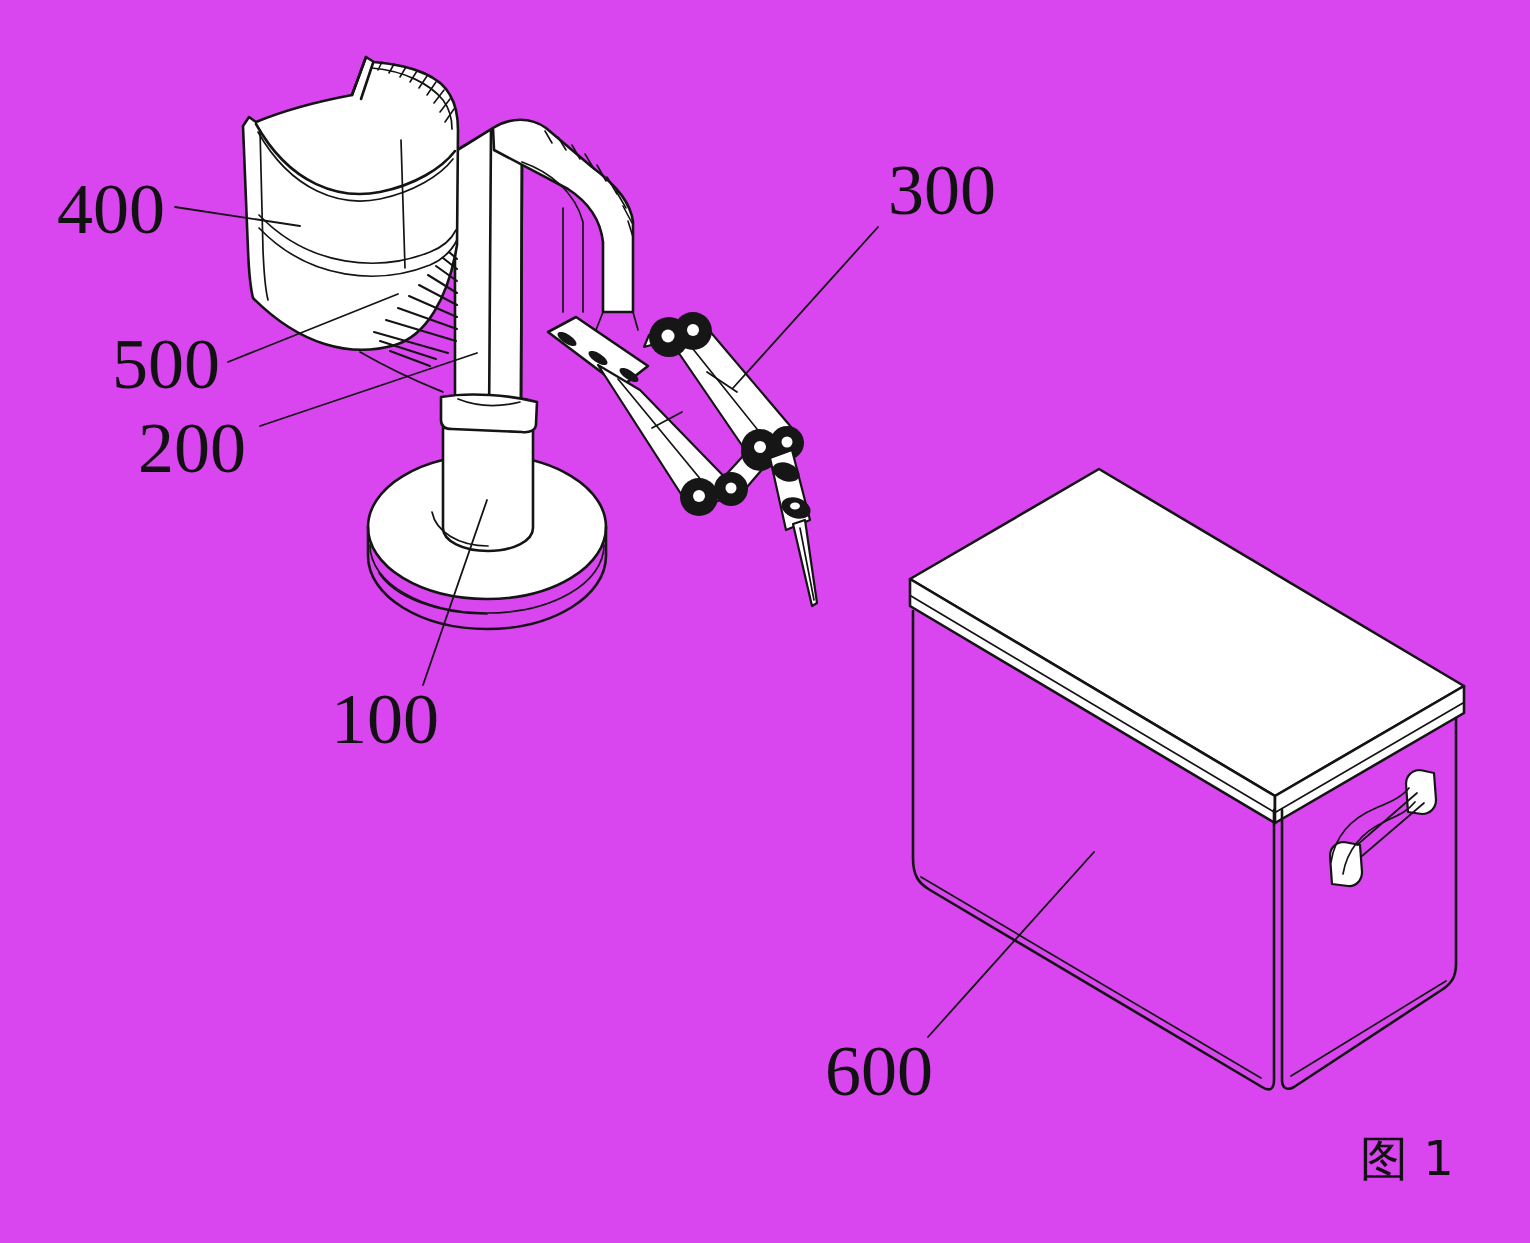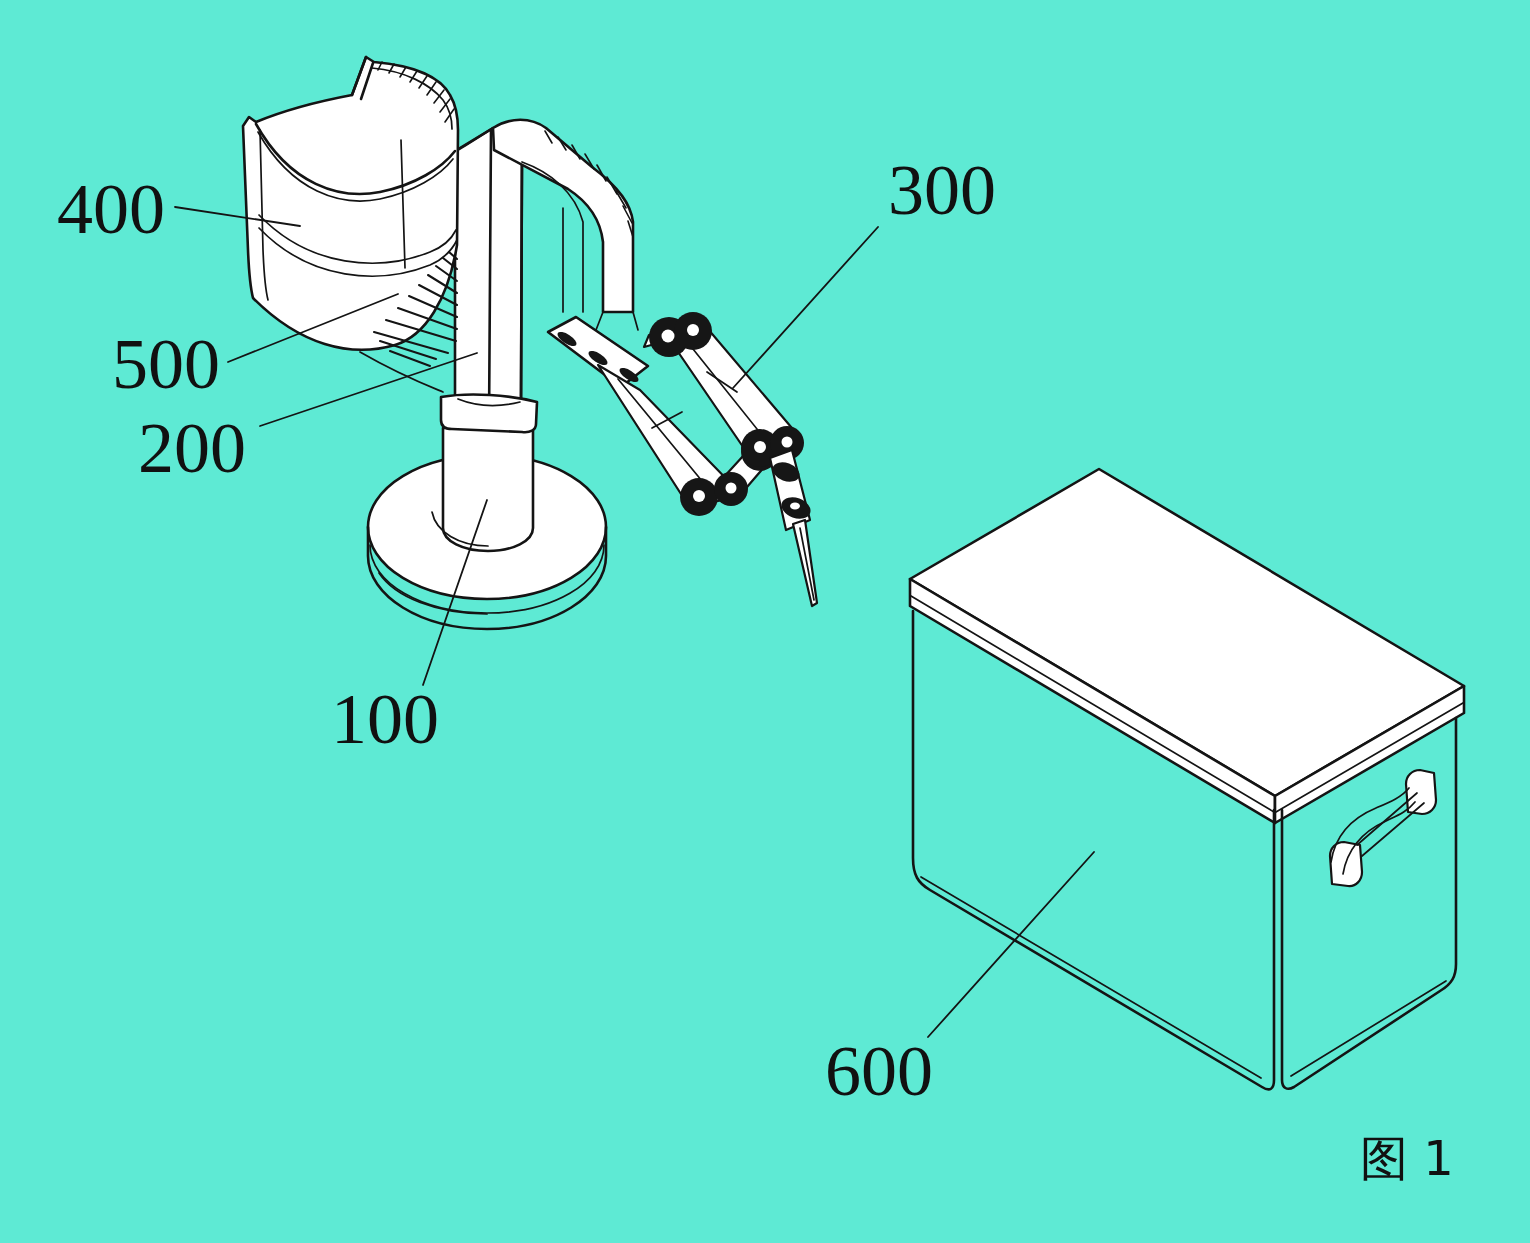--- a/index.html
+++ b/index.html
@@ -1,19 +1,19 @@
 <!DOCTYPE html>
 <html><head>
 <meta charset="utf-8">
 <style>
   html,body{margin:0;padding:0;background:#ffffff;}
   .figure-page{
     position:relative;
     width:1530px;height:1243px;
-    background:#5eead4;
+    background:#d946ef;
     overflow:hidden;
     font-family:"Liberation Serif","DejaVu Serif",serif;
   }
   svg{position:absolute;left:0;top:0;}
   .ln{stroke:#141414;fill:none;stroke-width:2.6;stroke-linecap:round;stroke-linejoin:round;}
   .ln2{stroke:#141414;fill:none;stroke-width:1.7;stroke-linecap:round;stroke-linejoin:round;}
   .wfill{fill:#ffffff;stroke:#141414;stroke-width:2.6;stroke-linejoin:round;}
   .wfill2{fill:#ffffff;stroke:#141414;stroke-width:2.2;stroke-linejoin:round;}
   .dark{fill:#161616;stroke:none;}
   .hatch{stroke:#141414;stroke-width:2.1;stroke-linecap:round;}

